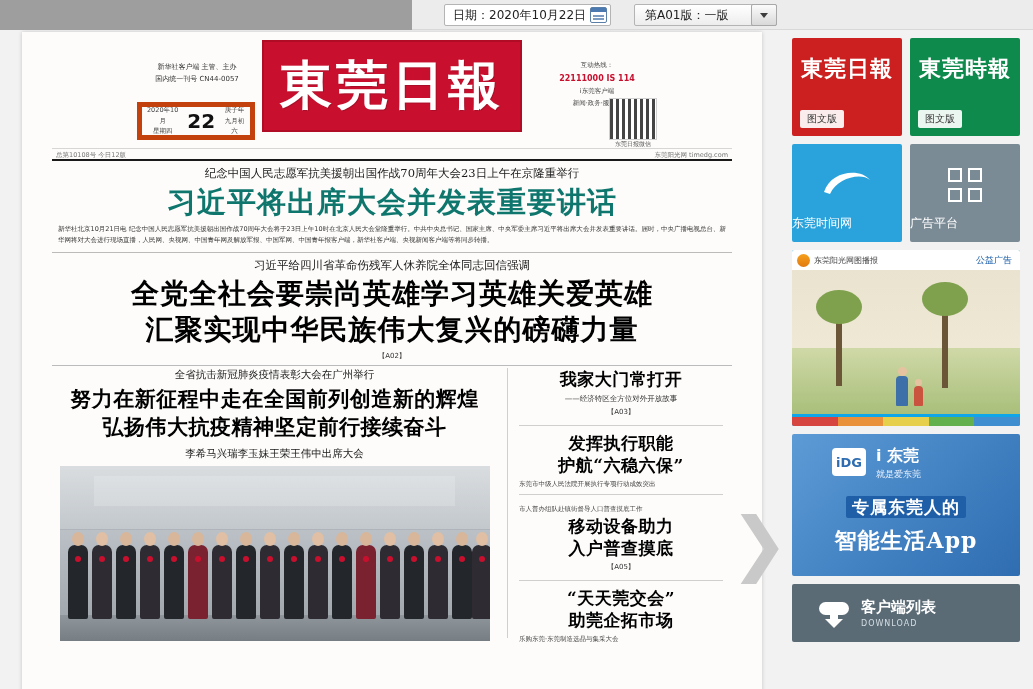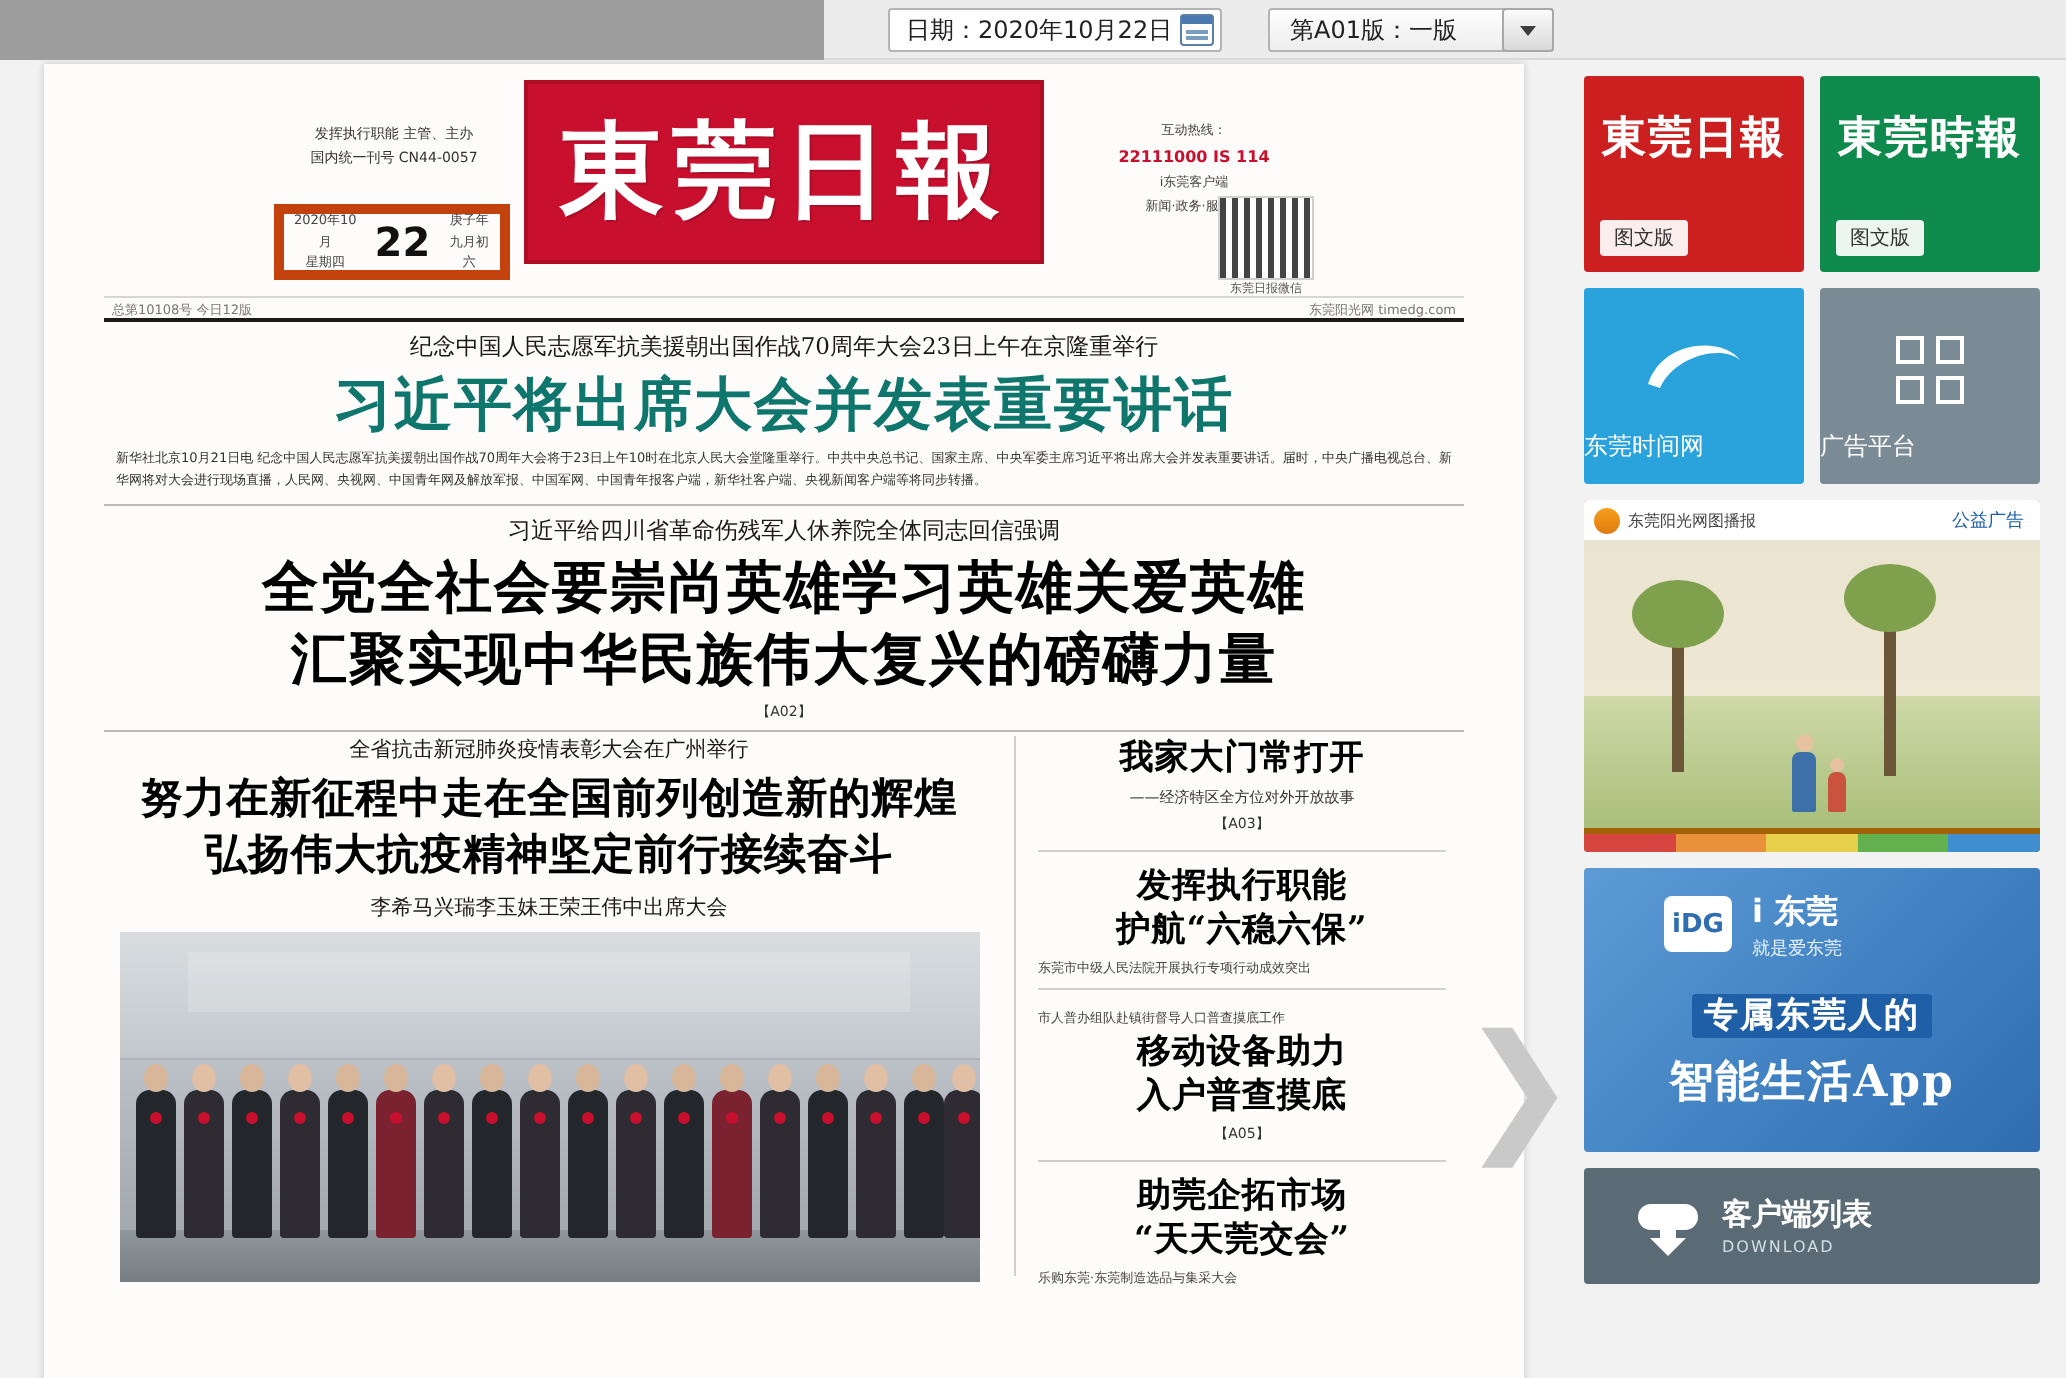--- a/index.html
+++ b/index.html
@@ -354,21 +354,21 @@
   }
   .grid-icon span:nth-child(1) { left: 0; top: 0; }
   .grid-icon span:nth-child(2) { right: 0; top: 0; }
   .grid-icon span:nth-child(3) { left: 0; bottom: 0; }
   .grid-icon span:nth-child(4) { right: 0; bottom: 0; }
 
   .ad-banner {
     position: relative;
     width: 228px; height: 176px;
     margin-bottom: 8px;
-    background: #a16207;
+    background: #0ea5e9;
     overflow: hidden;
     border-radius: 2px;
   }
   .ad-top {
     position: absolute; left: 0; top: 0; right: 0; height: 20px;
     background: #ffffff;
     font-size: 8px; color: #444;
     display: flex; align-items: center; gap: 4px;
     padding-left: 5px;
   }
@@ -499,21 +499,21 @@
     <div class="page-select-arrow">
         <i></i>
       </div>
   </div>
 
   <div class="paper-pane">
     <div class="paper">
 
       <div class="masthead">
         <div class="mh-left">
-          <div class="line1">发挥执行职能 主管、主办</div>
+          <div class="line1">新华社客户端 主管、主办</div>
           <div class="line2">国内统一刊号 CN44-0057</div>
         </div>
         <div class="mh-datebox">
           <div class="dcol">
             <div>2020年10月</div>
             <div>星期四</div>
           </div>
           <div class="dbig">22</div>
           <div class="dcol">
             <div>庚子年</div>
@@ -610,22 +610,22 @@
           </div>
 
           <div class="rsec">
             <div class="rbody">市人普办组队赴镇街督导人口普查摸底工作</div>
             <div class="rh">移动设备助力</div>
             <div class="rh">入户普查摸底</div>
             <div class="rtag">【A05】</div>
           </div>
 
           <div class="rsec">
+            <div class="rh">“天天莞交会”</div>
             <div class="rh">助莞企拓市场</div>
-            <div class="rh">“天天莞交会”</div>
             <div class="rbody">乐购东莞·东莞制造选品与集采大会</div>
           </div>
 
         </div>
       </div>
 
     </div>
 
     <div class="nav-arrow">❯</div>
   </div>

